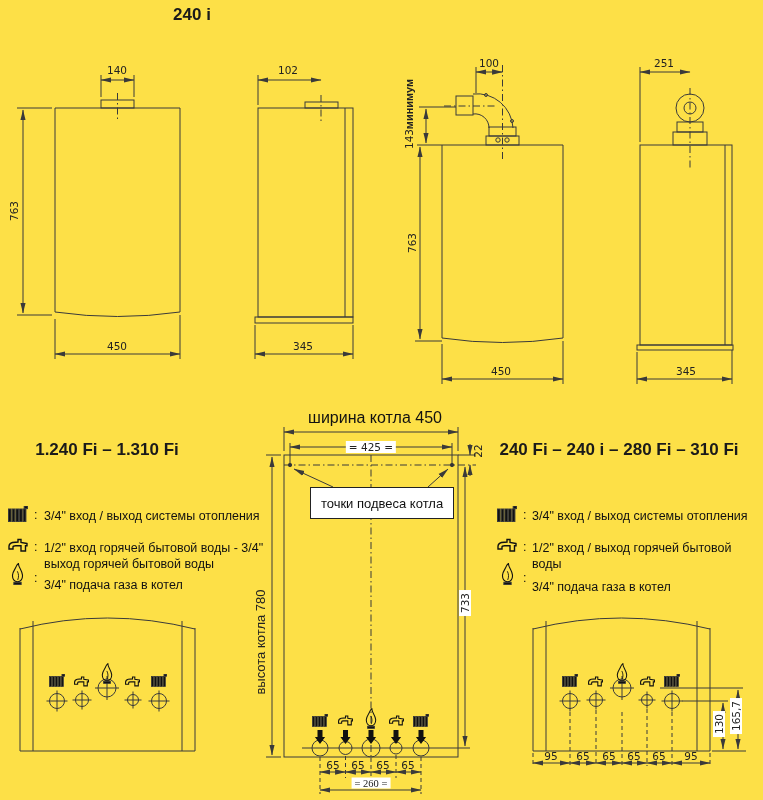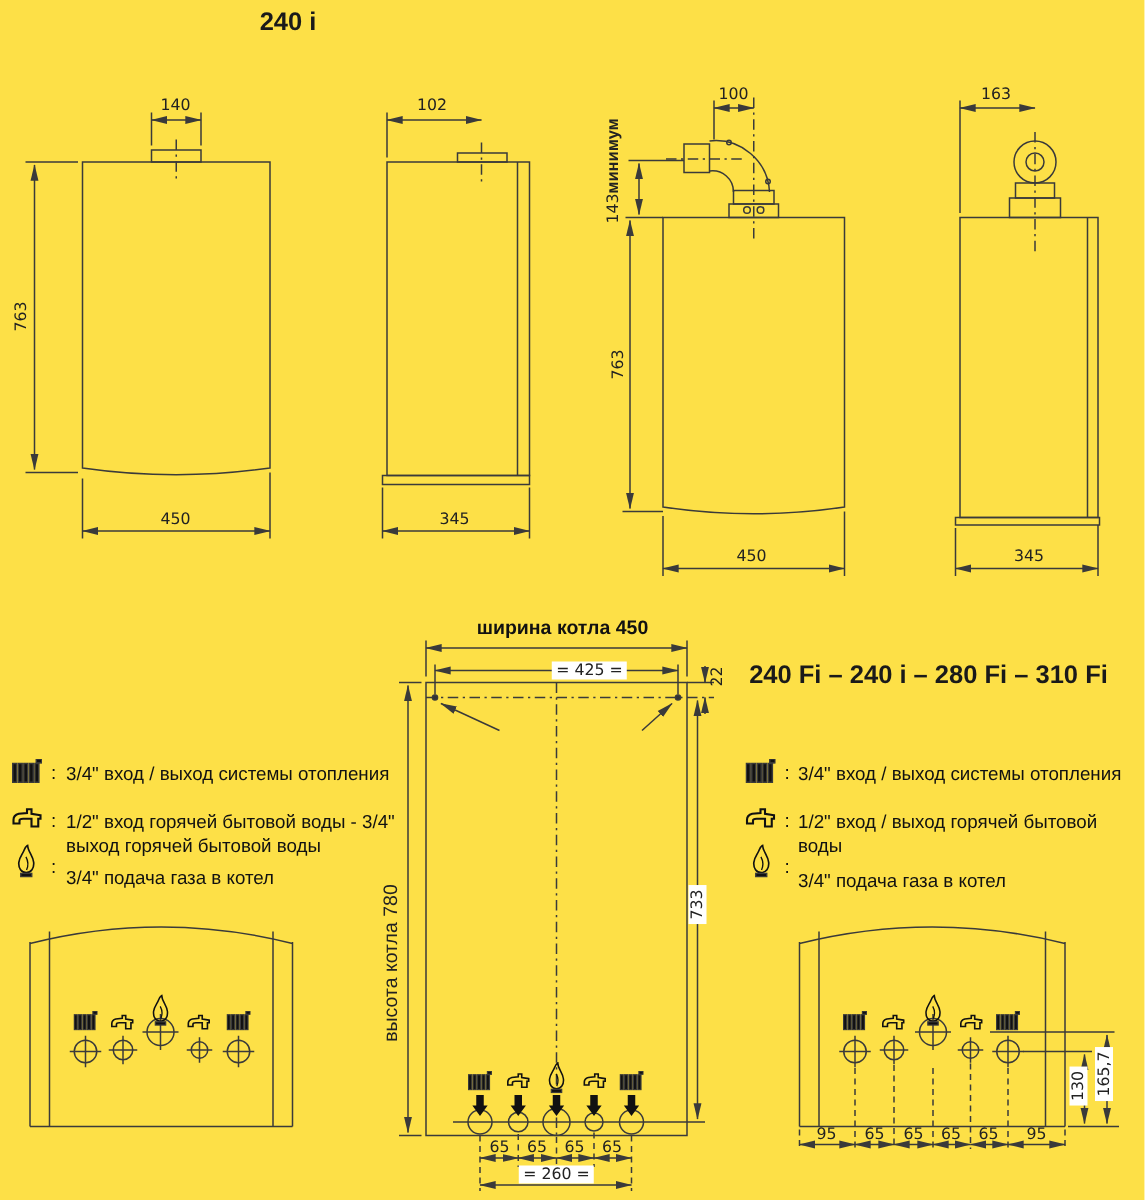--- a/index.html
+++ b/index.html
@@ -6,21 +6,21 @@
   #canvas{position:relative;width:763px;height:800px;background:#fde047;
           font-family:"Liberation Sans",sans-serif;color:#1a1a1a;overflow:hidden;}
   #linework{position:absolute;left:0;top:0;color:#111;}
   .hdr{position:absolute;font-weight:bold;font-size:17px;text-align:center;white-space:nowrap;}
   .dim{position:absolute;transform:translate(-50%,-50%);
        font-family:"DejaVu Sans",sans-serif;font-size:10.5px;color:#222;white-space:nowrap;}
   .dimv{position:absolute;transform:translate(-50%,-50%) rotate(-90deg);
        font-family:"DejaVu Sans",sans-serif;font-size:10.5px;color:#222;white-space:nowrap;}
   .bold{font-weight:bold;font-family:"Liberation Sans",sans-serif;font-size:11px;}
   .wbg{background:#fff;padding:0 3px;}
-  .caption{position:absolute;transform:translate(-50%,-50%);font-size:13px;color:#111;white-space:nowrap;font-weight:bold;}
+  .caption{position:absolute;transform:translate(-50%,-50%);font-size:16px;color:#111;white-space:nowrap;}
   .lbl{position:absolute;font-size:12.5px;color:#111;line-height:16px;}
   .nw{white-space:nowrap;}
   .colon{position:absolute;font-size:12.5px;color:#111;}
   .hangbox{position:absolute;border:1.5px solid #222;background:#fff;display:flex;
        align-items:center;justify-content:center;font-size:13px;color:#111;white-space:nowrap;}
 </style>
 </head>
 <body>
 
 <div id="canvas">
@@ -249,48 +249,52 @@
     <use href="#radiator-sym" x="8" y="506" width="20" height="16"></use>
     <use href="#faucet-sym" x="7" y="537" width="22" height="18"></use>
     <use href="#flame-sym" x="11" y="563" width="13" height="22"></use>
     <use href="#radiator-sym" x="497" y="506" width="20" height="16"></use>
     <use href="#faucet-sym" x="496" y="537" width="22" height="18"></use>
     <use href="#flame-sym" x="501" y="563" width="13" height="22"></use>
   </g>
 </svg>
 
 <div class="hdr" style="left:132px;top:5px;width:120px;">240 i</div>
+<div class="hdr" style="left:17px;top:440px;width:180px;">1.240 Fi – 1.310 Fi</div>
 <div class="hdr" style="left:483px;top:440px;width:272px;">240 Fi – 240 i – 280 Fi – 310 Fi</div>
 
 <span class="dim" style="left:117px;top:70px;">140</span>
 <span class="dimv" style="left:14px;top:211px;">763</span>
 <span class="dim" style="left:117px;top:346px;">450</span>
 
 <span class="dim" style="left:288px;top:70px;">102</span>
 <span class="dim" style="left:303px;top:346px;">345</span>
 
 <span class="dim" style="left:489px;top:63px;">100</span>
 <span class="dimv bold" style="left:409px;top:104px;">минимум</span>
 <span class="dimv" style="left:409px;top:139px;">143</span>
 <span class="dimv" style="left:412px;top:243px;">763</span>
 <span class="dim" style="left:501px;top:371px;">450</span>
 
-<span class="dim" style="left:664px;top:63px;">163</span>
+<span class="dim" style="left:664px;top:63px;">251</span>
 <span class="dim" style="left:686px;top:371px;">345</span>
 
 <span class="caption" style="left:375px;top:418px;">ширина котла 450</span>
-<span class="dim wbg" style="left:371px;top:447px;margin-left:22px;">= 425 =</span>
+<span class="dim wbg" style="left:371px;top:447px;">= 425 =</span>
 <span class="dimv" style="left:478px;top:451px;">22</span>
+<div class="hangbox" style="left:310px;top:487px;width:142px;height:30px;">
+  <span>точки подвеса котла</span>
+</div>
 <span class="dimv" style="left:260px;top:642px;font-size:13px;font-family:'Liberation Sans',sans-serif;">высота котла 780</span>
 <span class="dimv wbg" style="left:465px;top:603px;">733</span>
 <span class="dim" style="left:333px;top:765px;">65</span>
 <span class="dim" style="left:358px;top:765px;">65</span>
 <span class="dim" style="left:383px;top:765px;">65</span>
 <span class="dim" style="left:408px;top:765px;">65</span>
-<span class="dim wbg" style="left:371px;top:783px;">= 260 =</span>
+<span class="dim wbg" style="left:371px;top:783px;font-family:Liberation Serif, serif;">= 260 =</span>
 
 <span class="dim" style="left:551px;top:756px;">95</span>
 <span class="dim" style="left:583px;top:756px;">65</span>
 <span class="dim" style="left:609px;top:756px;">65</span>
 <span class="dim" style="left:634px;top:756px;">65</span>
 <span class="dim" style="left:659px;top:756px;">65</span>
 <span class="dim" style="left:691px;top:756px;">95</span>
 <span class="dimv wbg" style="left:719px;top:724px;">130</span>
 <span class="dimv wbg" style="left:736px;top:716px;">165,7</span>
 

